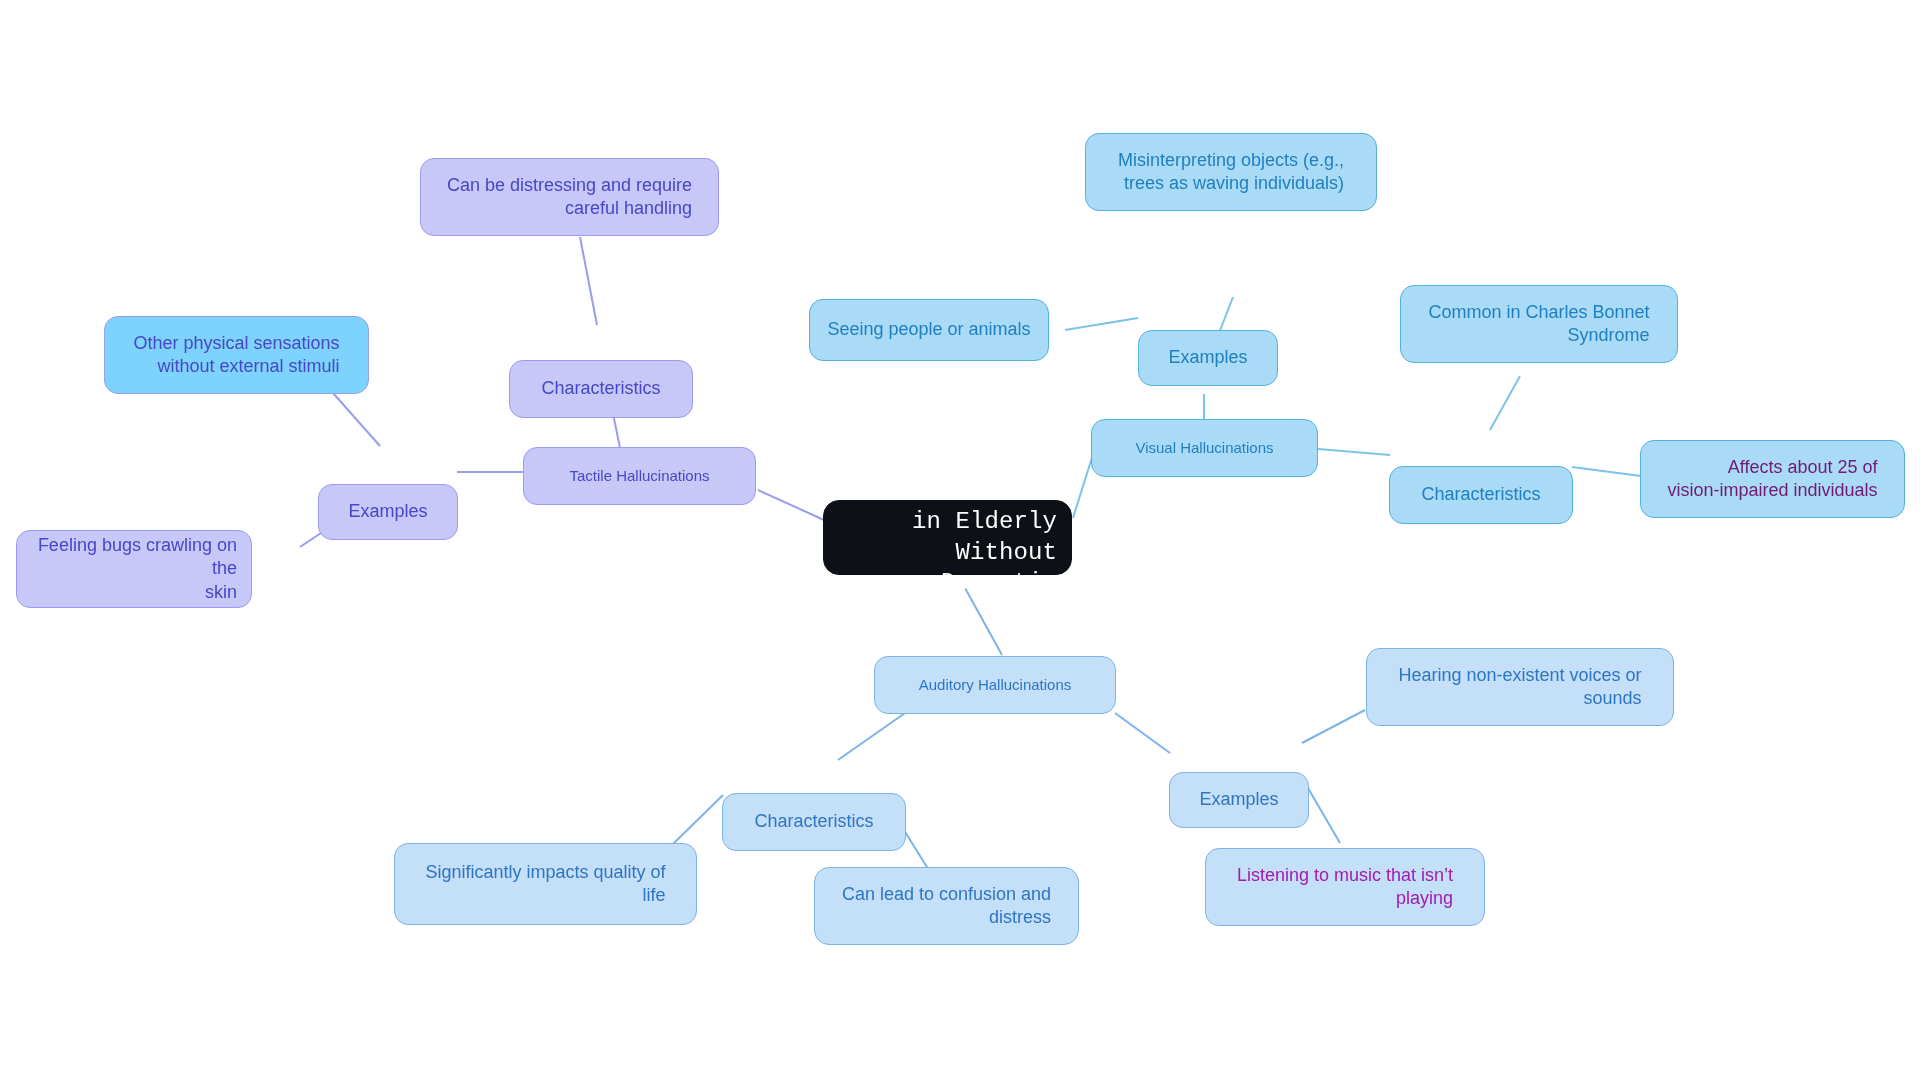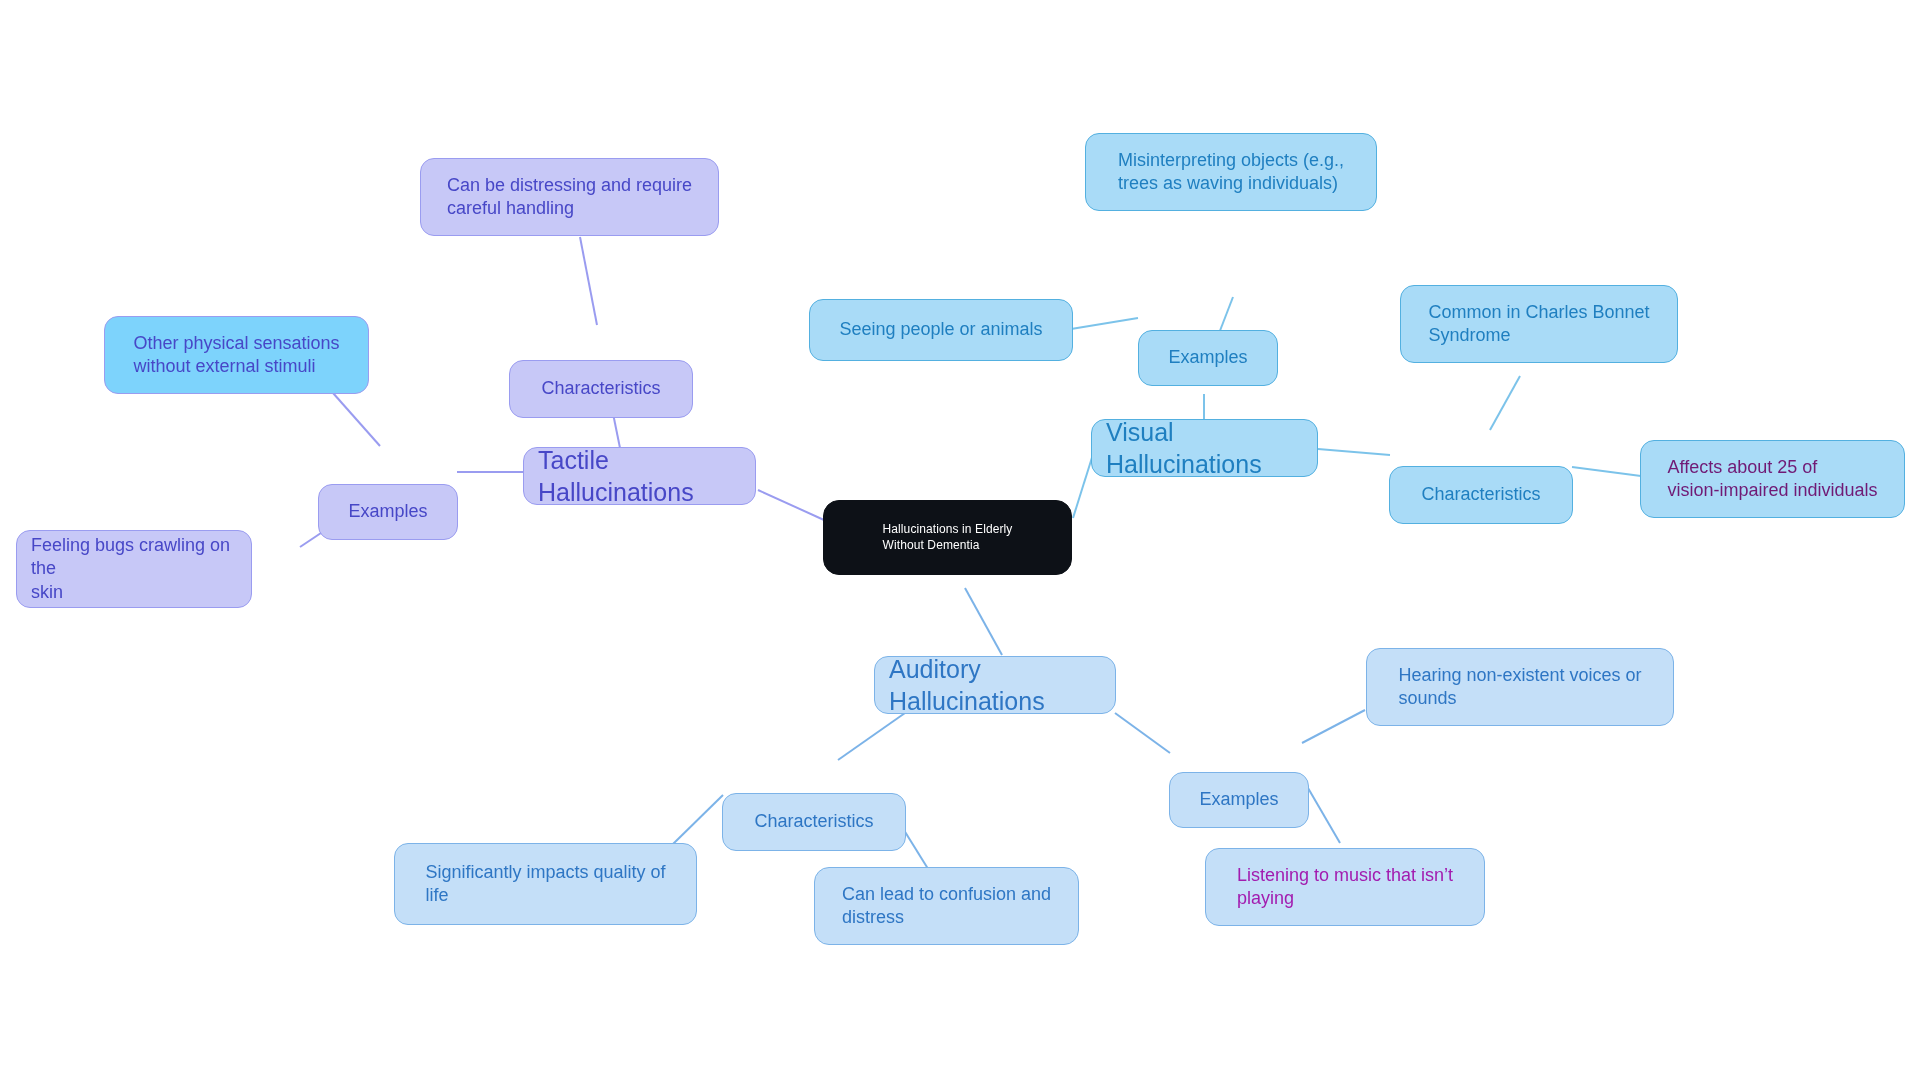--- a/index.html
+++ b/index.html
@@ -23,34 +23,35 @@
     top: 0;
     width: 1920px;
     height: 1083px;
   }
   .node {
     position: absolute;
     box-sizing: border-box;
     display: flex;
     align-items: center;
     justify-content: center;
-    text-align: left;
+    text-align: right;
     border-radius: 14px;
     border-style: solid;
     border-width: 1px;
     line-height: 1.28;
     white-space: pre-line;
     padding: 14px 14px;
   }
   .node.root {
     border-radius: 16px;
-    font-size: 12px;
+    font-size: 24px;
     letter-spacing: 0.1px;
+    font-family: Liberation Mono, monospace;
   }
-  .node.branch { font-size: 25px; }
+  .node.branch { font-size: 15px; }
   .node.sub    { font-size: 18px; margin-top: 40px; }
   .node.leaf   { font-size: 18px; }
 </style>
 </head>
 <body>
 
 <div id="mindmap-root">
 
   <svg id="edges" viewBox="0 0 1920 1083">
 
@@ -98,21 +99,21 @@
   <div class="node root" style="left:823px; top:500px; width:249px; height:75px; background:#0d1117; border-color:#0d1117; color:#ffffff;">Hallucinations in Elderly
 Without Dementia</div>
 
   <div class="node branch" style="left:1091px; top:419px; width:227px; height:58px; background:#a9dbf7; border-color:#53b0e0; color:#1f7fc0;">Visual Hallucinations</div>
 
   <div class="node sub" style="left:1138px; top:290px; width:140px; height:56px; background:#a9dbf7; border-color:#53b0e0; color:#1f7fc0;">Examples</div>
 
   <div class="node leaf" style="left:1085px; top:133px; width:292px; height:78px; background:#a9dbf7; border-color:#53b0e0; color:#1f7fc0;">Misinterpreting objects (e.g.,
 trees as waving individuals)</div>
 
-  <div class="node leaf" style="left:809px; top:299px; width:264px; height:62px; background:#a9dbf7; border-color:#53b0e0; color:#1f7fc0;">Seeing people or animals</div>
+  <div class="node leaf" style="left:809px; top:299px; width:240px; height:62px; background:#a9dbf7; border-color:#53b0e0; color:#1f7fc0;">Seeing people or animals</div>
 
   <div class="node sub" style="left:1389px; top:426px; width:184px; height:58px; background:#a9dbf7; border-color:#53b0e0; color:#1f7fc0;">Characteristics</div>
 
   <div class="node leaf" style="left:1400px; top:285px; width:278px; height:78px; background:#a9dbf7; border-color:#53b0e0; color:#1f7fc0;">Common in Charles Bonnet
 Syndrome</div>
 
   <div class="node leaf" style="left:1640px; top:440px; width:265px; height:78px; background:#a9dbf7; border-color:#53b0e0; color:#701a75;">Affects about 25 of
 vision-impaired individuals</div>
 
   <div class="node branch" style="left:523px; top:447px; width:233px; height:58px; background:#c7c8f7; border-color:#9a9cf0; color:#4747c7;">Tactile Hallucinations</div>

